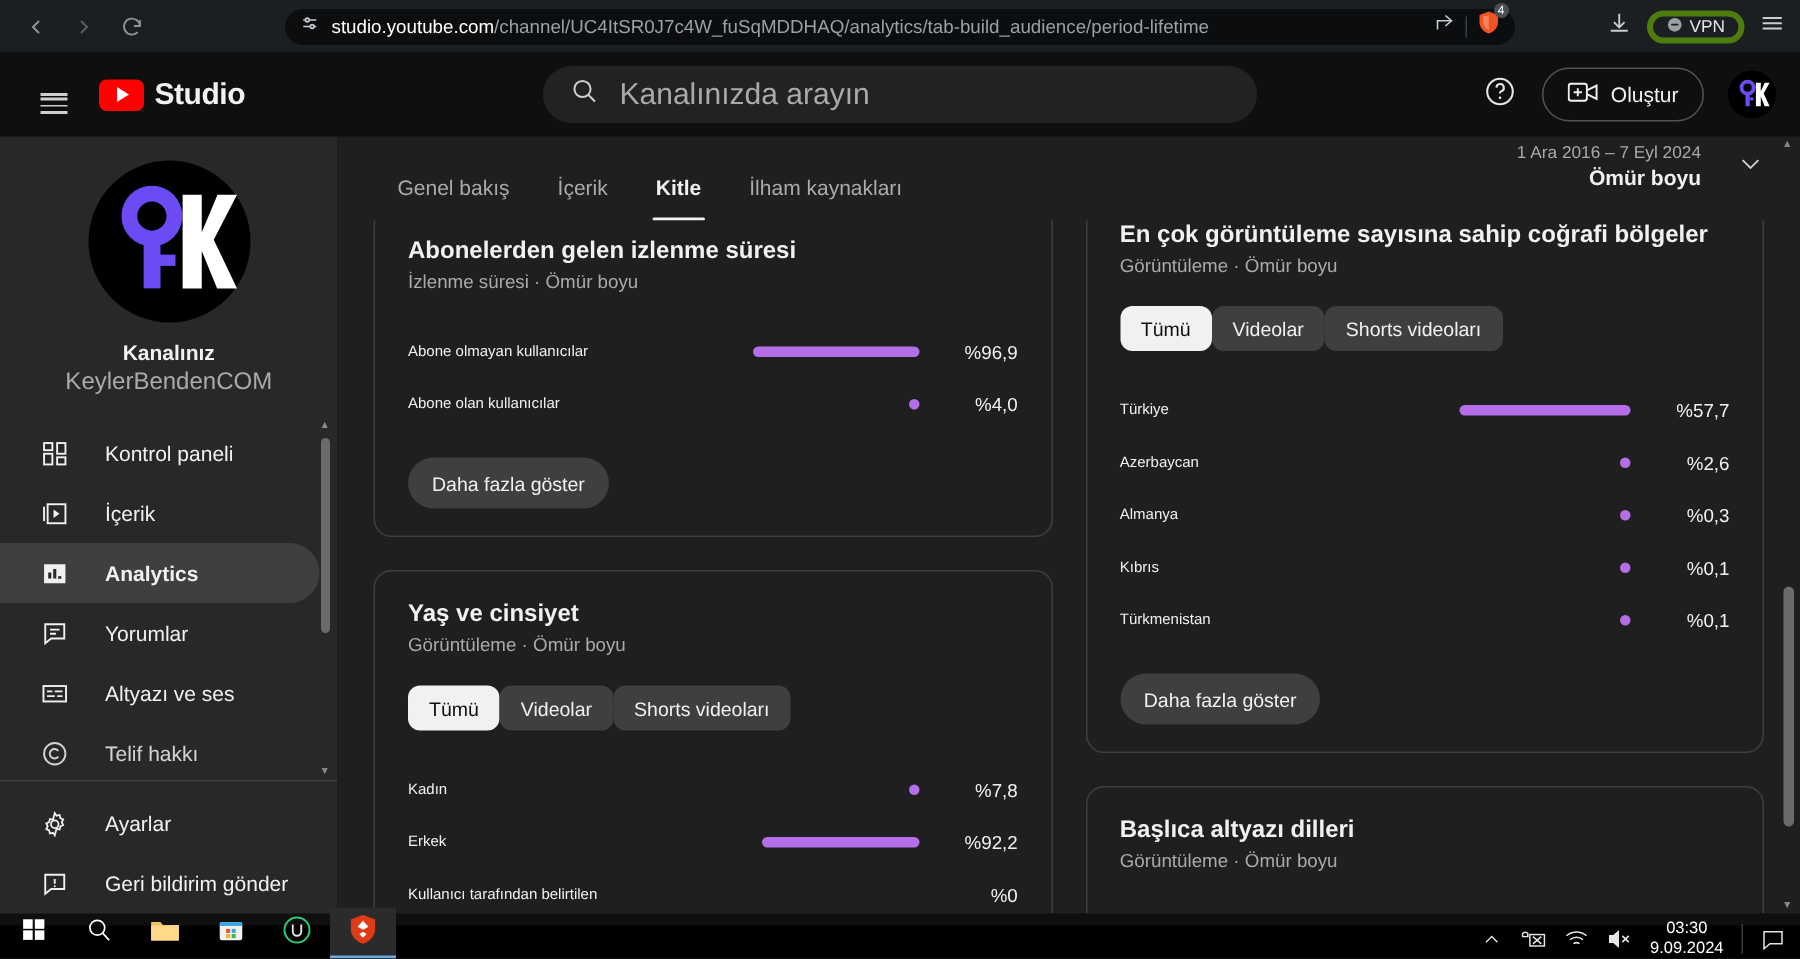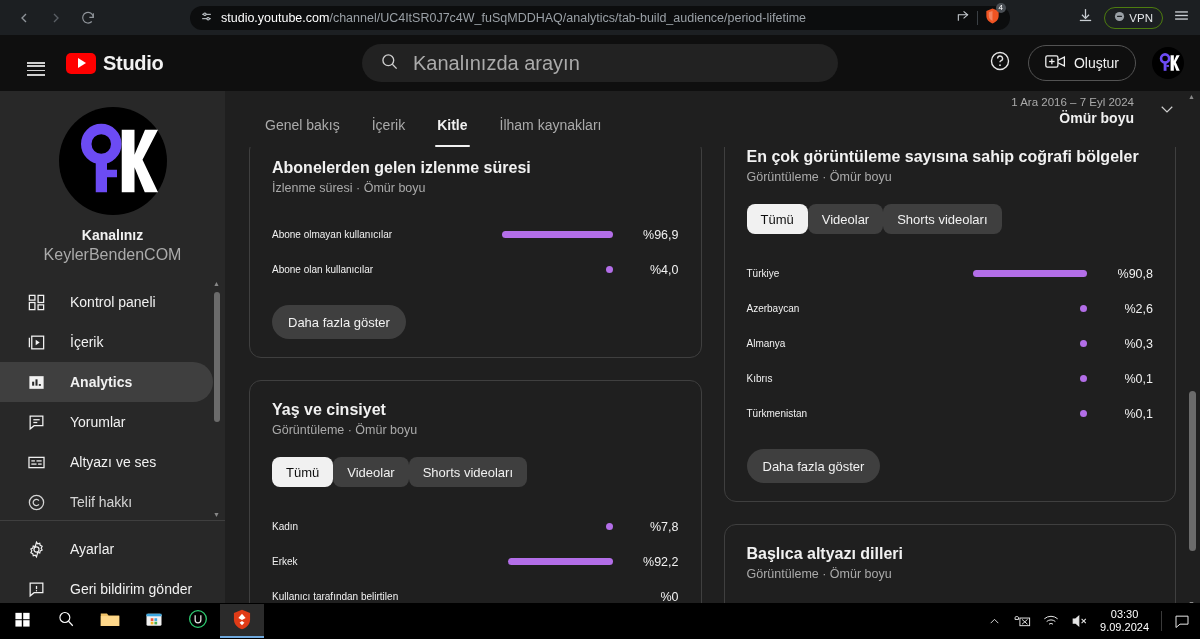--- a/index.html
+++ b/index.html
@@ -36,21 +36,21 @@
   .brave-count {
     position: absolute; top: -5px; right: -6px;
     background: #4a4f55; color: #fff; font-size: 8px;
     border-radius: 7px; padding: 0px 3px; line-height: 10px; min-width: 10px; text-align: center;
   }
   .chrome-right {
     margin-left: auto; display: flex; align-items: center; gap: 10px;
     position: absolute; right: 10px;
   }
   .vpn-pill {
-    border: 1px solid #4d7c0f; border-radius: 13px;
+    border: 4px solid #4d7c0f; border-radius: 13px;
     height: 22px; display: flex; align-items: center; gap: 4px;
     padding: 0 9px; color: #e3e5e8; font-size: 11.5px; justify-content: space-between;
   }
 
   
   .yt-header {
     height: 56px; background: #0f0f0f;
     display: flex; align-items: center; padding: 0 16px;
     position: relative;
   }
@@ -190,22 +190,22 @@
 
   .main-sb {
     position: absolute; right: 2px; top: 0; bottom: 0; width: 10px;
   }
   .main-sb-thumb {
     position: absolute; right: 2px; width: 7px; background: #6b6b6b; border-radius: 4px;
   }
 
   
   .taskbar {
-    position: absolute; bottom: 0; left: 0; right: 0; height: 36px;
-    background: #000000; display: flex; align-items: center;
+    position: absolute; bottom: 0; left: 0; right: 0; height: 22px;
+    background: #000000; display: flex; align-items: flex-end;
   }
   .tb-item {
     width: 44px; height: 34px; display: flex; align-items: center; justify-content: center;
     position: relative;
   }
   .tb-item.active { background: #2b2b2b; }
   .tb-item.active::after {
     content: ''; position: absolute; bottom: 0; left: 0; right: 0; height: 2px; background: #6fa8dc;
   }
   .tray {
@@ -560,21 +560,21 @@
             <div class="chip active">Tümü</div>
             <div class="chip">Videolar</div>
             <div class="chip">Shorts videoları</div>
           </div>
           <div class="rows">
             <div class="drow">
               <span class="drow-label">Türkiye</span>
               <span class="drow-barwrap">
                   <span class="bar" style="width:114px"></span>
                 </span>
-              <span class="drow-val">%90,8</span>
+              <span class="drow-val">%57,7</span>
             </div>
             <div class="drow">
               <span class="drow-label">Azerbaycan</span>
               <span class="drow-barwrap">
                   <span class="bar" style="width:7px"></span>
                 </span>
               <span class="drow-val">%2,6</span>
             </div>
             <div class="drow">
               <span class="drow-label">Almanya</span>

